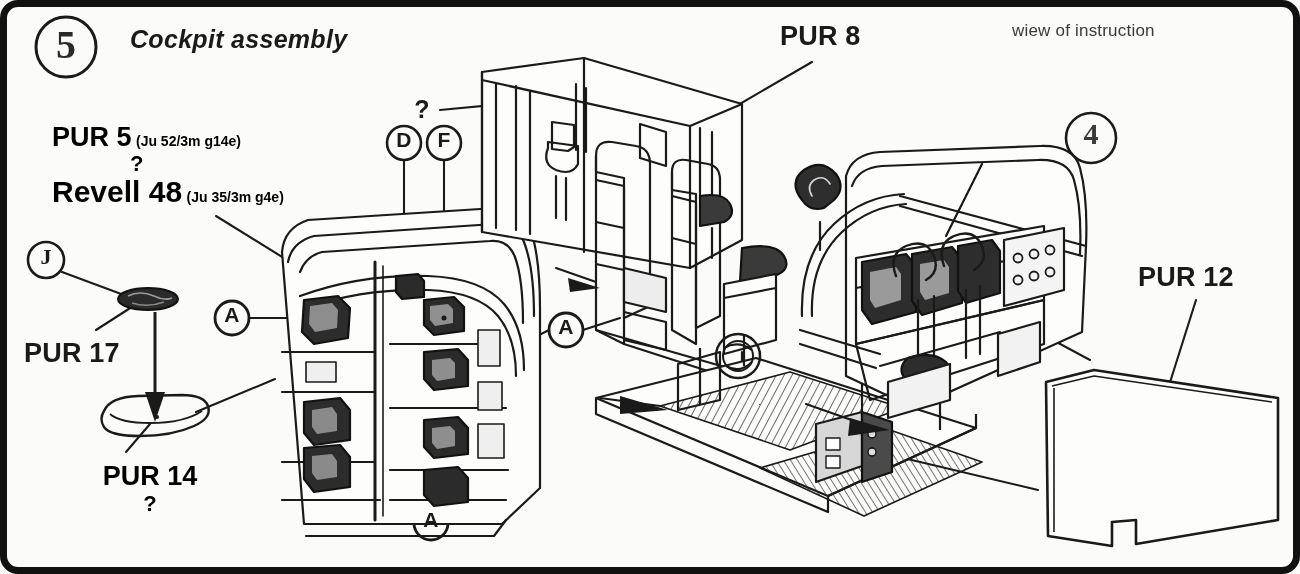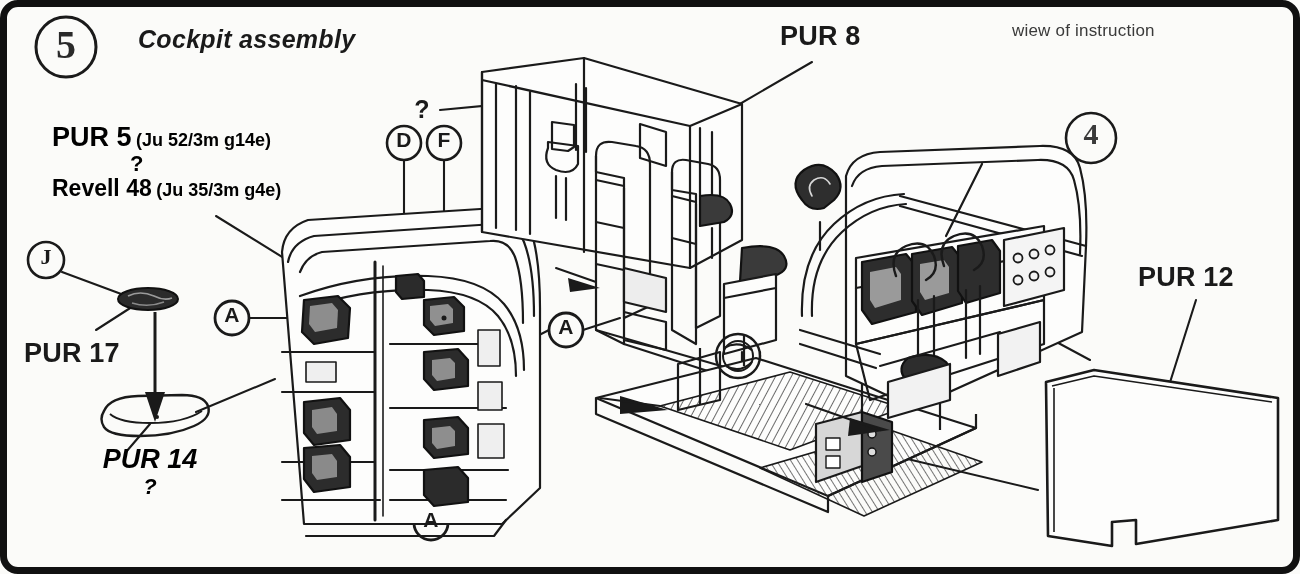--- a/index.html
+++ b/index.html
@@ -28,25 +28,25 @@
     color:#1a1a1a;
     white-space:nowrap;
     line-height:1.05;
     letter-spacing:.2px;
   }
   .hdr-title{
     font-style:italic;font-weight:bold;
     font-size:25px;
     letter-spacing:.3px;
   }
-  .hdr-title .l2{display:block;margin-left:8px;}
+  .hdr-title .l2{display:block;}
 
   .pur{font-weight:bold;font-size:27px;}
-  .pur-sm{font-weight:bold;font-size:23px;}
-  .paren{font-weight:bold;font-size:18px;}
+  .pur-sm{font-weight:bold;font-size:30px;}
+  .paren{font-weight:bold;font-size:14px;}
   .viewnote{font-size:17px;color:#3a3a3a;}
 
   .stack{position:absolute;text-align:left;}
   .stack .row{white-space:nowrap;}
   .stack .qrow{text-align:center;font-weight:bold;font-size:22px;line-height:.8;}
   .center{text-align:center;}
 </style>
 </head>
 <body>
 
@@ -352,21 +352,21 @@
     </div>
     <div class="qrow" style="margin:2px 0 2px 78px;text-align:left;">?</div>
     <div class="row">
       <span class="pur-sm">Revell 48</span>
       <span class="paren">(Ju 35/3m g4e)</span>
     </div>
   </div>
 
   <div class="lbl pur" style="left:24px;top:339px;">PUR 17</div>
 
-  <div class="stack center" style="left:60px;top:444px;width:180px;font-style:italic;">
+  <div class="stack center" style="left:60px;top:461px;width:180px;">
     <div class="row pur">PUR 14</div>
     <div class="qrow" style="margin:3px 0;">?</div>
   </div>
 
   <div class="lbl center" style="left:31px;top:245px;width:30px;font-size:22px;font-weight:bold;font-family:'Liberation Serif',serif;">J</div>
   <div class="lbl center" style="left:389px;top:129px;width:30px;font-size:21px;font-weight:bold;">D</div>
   <div class="lbl center" style="left:429px;top:129px;width:30px;font-size:21px;font-weight:bold;">F</div>
   <div class="lbl center" style="left:409px;top:96px;width:26px;font-size:25px;font-weight:bold;">?</div>
   <div class="lbl center" style="left:217px;top:304px;width:30px;font-size:21px;font-weight:bold;">A</div>
   <div class="lbl center" style="left:551px;top:316px;width:30px;font-size:21px;font-weight:bold;">A</div>

